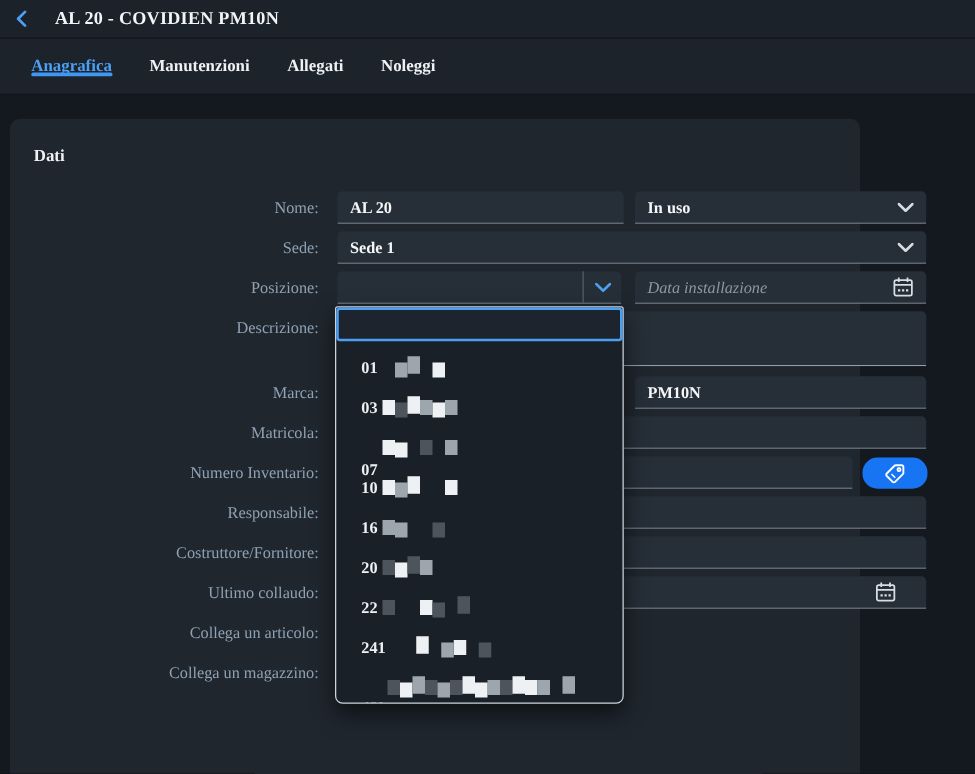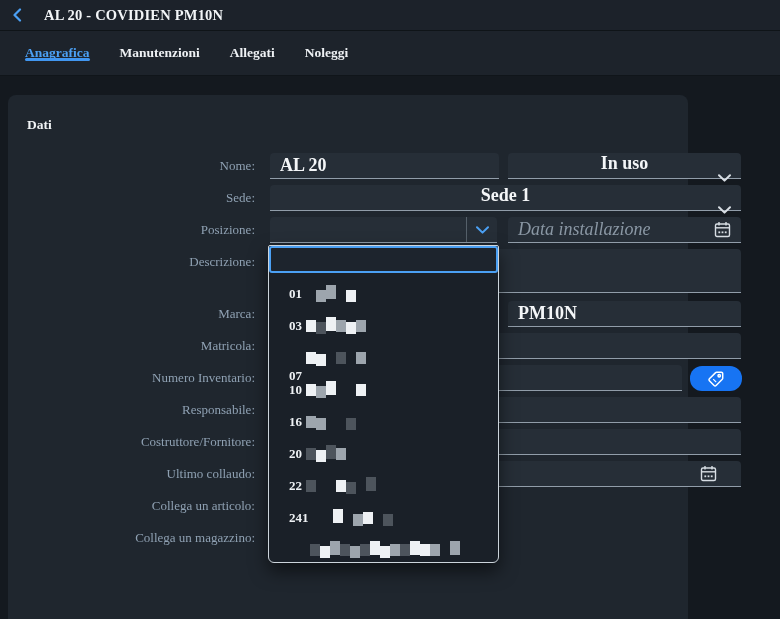--- a/index.html
+++ b/index.html
@@ -26,22 +26,22 @@
                   background:#4196f0;border-radius:2px;}
   
   .panel{position:absolute;left:8px;top:95px;width:680px;height:524px;background:#1f262e;
          border-radius:8px 8px 0 0;}
   .panel-title{position:absolute;left:19px;top:22px;margin:0;font-size:13.5px;font-weight:bold;color:#f0f3f5;}
   
   .lbl{position:absolute;left:12px;width:235px;text-align:right;line-height:26px;
        color:#8fa1b3;font-size:13px;}
   .field{position:absolute;height:26px;background:#262e37;border-bottom:1px solid #919da9;
          border-radius:4px 4px 0 0;display:flex;align-items:center;padding:0 10px;
-         color:#f4f6f8;font-size:18px;font-weight:bold;cursor:text;}
-  .field.select{cursor:pointer;flex-direction:column;}
+         color:#f4f6f8;font-size:13px;font-weight:bold;cursor:text;}
+  .field.select{cursor:pointer;}
   .field .ph{color:#8a97a4;font-style:italic;font-weight:normal;}
   .field .tail{margin-left:auto;display:flex;align-items:center;}
   .combo-arrow{position:absolute;right:0;top:0;height:100%;width:31px;display:flex;
                align-items:center;justify-content:center;border-left:1px solid rgba(145,157,169,.45);cursor:pointer;}
   .btn-tag{position:absolute;left:682px;top:271px;width:52px;height:25px;background:#1774f3;
            border:none;border-radius:12px;display:flex;align-items:center;justify-content:center;cursor:pointer;}
   
   .popup{position:absolute;left:268px;top:245px;width:231px;height:318px;background:#1a2028;
          border:1px solid #ccd4db;border-radius:2px 2px 6px 6px;z-index:20;
          box-shadow:0 8px 18px rgba(0,0,0,.55);}

